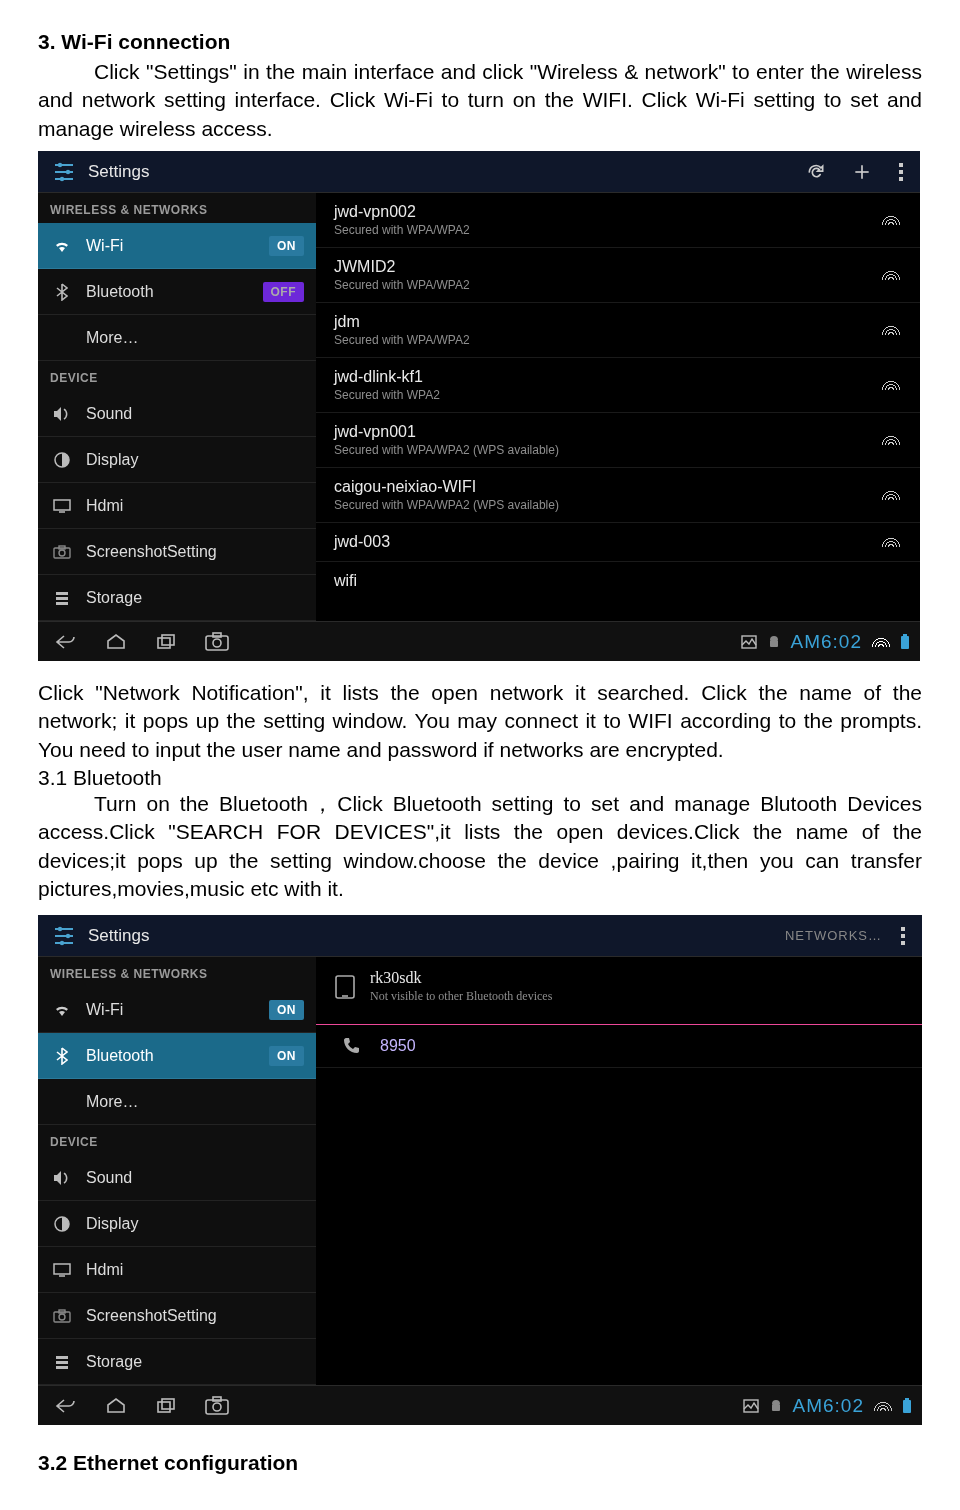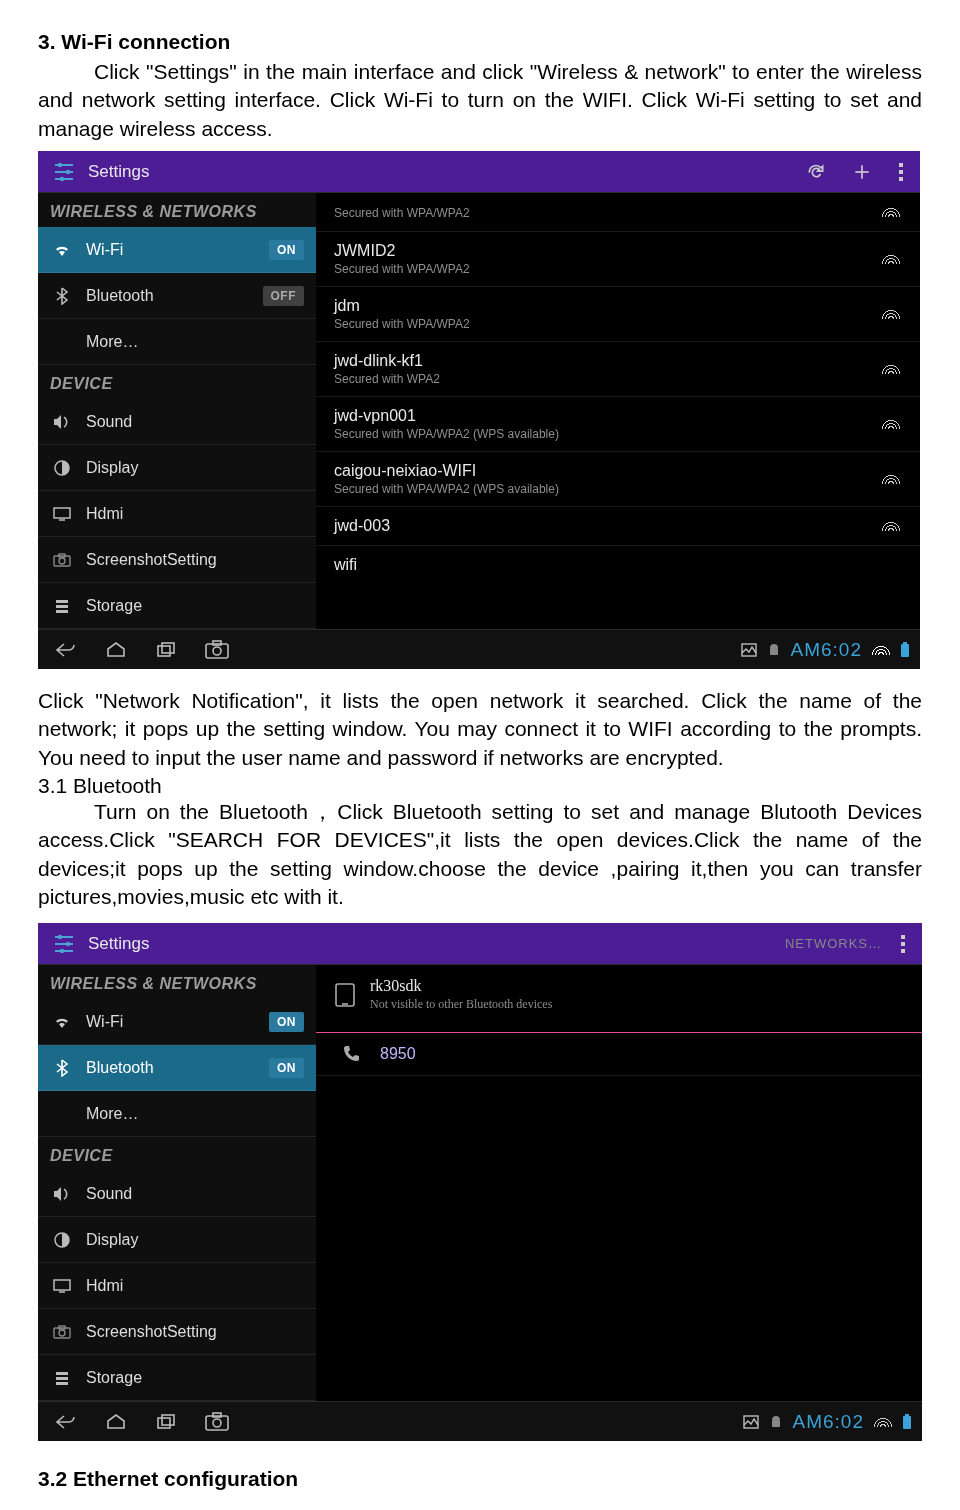--- a/index.html
+++ b/index.html
@@ -12,41 +12,41 @@
     }
     .doc-heading { font-size: 21px; font-weight: bold; margin-bottom: 4px; }
     .doc-para { font-size: 21px; line-height: 1.35; text-align: justify; }
     .doc-para.indent { text-indent: 56px; }
     .doc-subhead { font-size: 21px; margin-top: 2px; }
     .screenshot-wrap { margin: 8px 0 18px; }
 
     
     .android { width: 882px; background: #000; color: #fff; font-family: "Helvetica Neue", Arial, sans-serif; }
     .android.second { width: 884px; margin-top: 6px; }
-    .topbar { height: 42px; background: #4c1d95; display: flex; align-items: center; border-bottom: 1px solid #2a2a2a; }
+    .topbar { height: 42px; background: #0f172a; display: flex; align-items: center; border-bottom: 1px solid #2a2a2a; }
     .topbar .settings-icon { width: 28px; height: 28px; margin: 0 10px 0 12px; display: inline-flex; align-items: center; justify-content: center; }
     .topbar .title { font-size: 17px; color: #e8e8e8; flex: 1; }
     .topbar .tb-icons { display: flex; gap: 26px; padding-right: 16px; color: #ccc; }
     .topbar .tb-icons .ic { font-size: 18px; }
     .topbar .searching-txt { color: #888; font-size: 13px; margin-right: 18px; letter-spacing: 1px; }
 
     .main-cols { display: flex; }
     .left-pane { width: 278px; background: #0f0f0f; }
     .right-pane { flex: 1; background: #000; }
 
-    .cat-hd { color: #9b9b9b; font-size: 16px; font-weight: bold; padding: 10px 12px 6px; letter-spacing: 0.5px; font-style: italic; }
+    .cat-hd { color: #9b9b9b; font-size: 12px; font-weight: bold; padding: 10px 12px 6px; letter-spacing: 0.5px; }
     .left-item { display: flex; align-items: center; height: 46px; padding: 0 12px; border-bottom: 1px solid #232323; position: relative; color: #ddd; }
     .left-item.active { background: #1b6a8a; border-bottom: 1px solid #2b7a9a; }
     .left-item.active .li-label { color: #fff; }
     .left-item .li-ico { width: 24px; display: inline-flex; align-items: center; justify-content: center; margin-right: 12px; color: #bbb; font-size: 17px; }
     .left-item.active .li-ico { color: #fff; }
     .left-item .li-label { font-size: 16px; flex: 1; }
     .li-badge { font-size: 12px; font-weight: bold; color: #fff; background: #34607a; padding: 3px 8px; border-radius: 2px; margin-left: 6px; letter-spacing: 0.5px; }
     .li-badge.on { background: #2a7aa0; }
-    .li-badge.off { background: #404040; color: #aaa; }
+    .li-badge.off { background: #6d28d9; color: #aaa; }
 
     .net-row { display: flex; align-items: center; padding: 10px 20px 10px 18px; border-bottom: 1px solid #1a1a1a; }
     .net-row .net-txt { flex: 1; }
     .net-row .net-name { font-size: 16px; color: #eaeaea; }
     .net-row .net-sub { font-size: 12px; color: #8e8e8e; margin-top: 2px; }
     .net-row .wifi-ic { color: #ccc; font-size: 16px; }
     .wifi-arc {
       width: 18px; height: 14px; display: inline-block;
       background:
         radial-gradient(circle at 50% 100%, transparent 2px, #ccc 2px, #ccc 3px, transparent 3px, transparent 5px, #ccc 5px, #ccc 6px, transparent 6px, transparent 8px, #ccc 8px, #ccc 9px, transparent 9px);
@@ -194,20 +194,21 @@
                 <rect x="2" y="12" width="12" height="3"></rect>
               </svg>
         </span>
         <span class="li-label">Storage</span>
       </div>
     </div>
 
     <div class="right-pane">
       <div class="net-row">
         <div class="net-txt">
+              <div class="net-name">jwd-vpn002</div>
               <div class="net-sub">Secured with WPA/WPA2</div>
             </div>
         <span class="wifi-ic"><span class="wifi-arc"></span></span>
       </div>
       <div class="net-row">
         <div class="net-txt">
               <div class="net-name">JWMID2</div>
               <div class="net-sub">Secured with WPA/WPA2</div>
             </div>
         <span class="wifi-ic"><span class="wifi-arc"></span></span>

